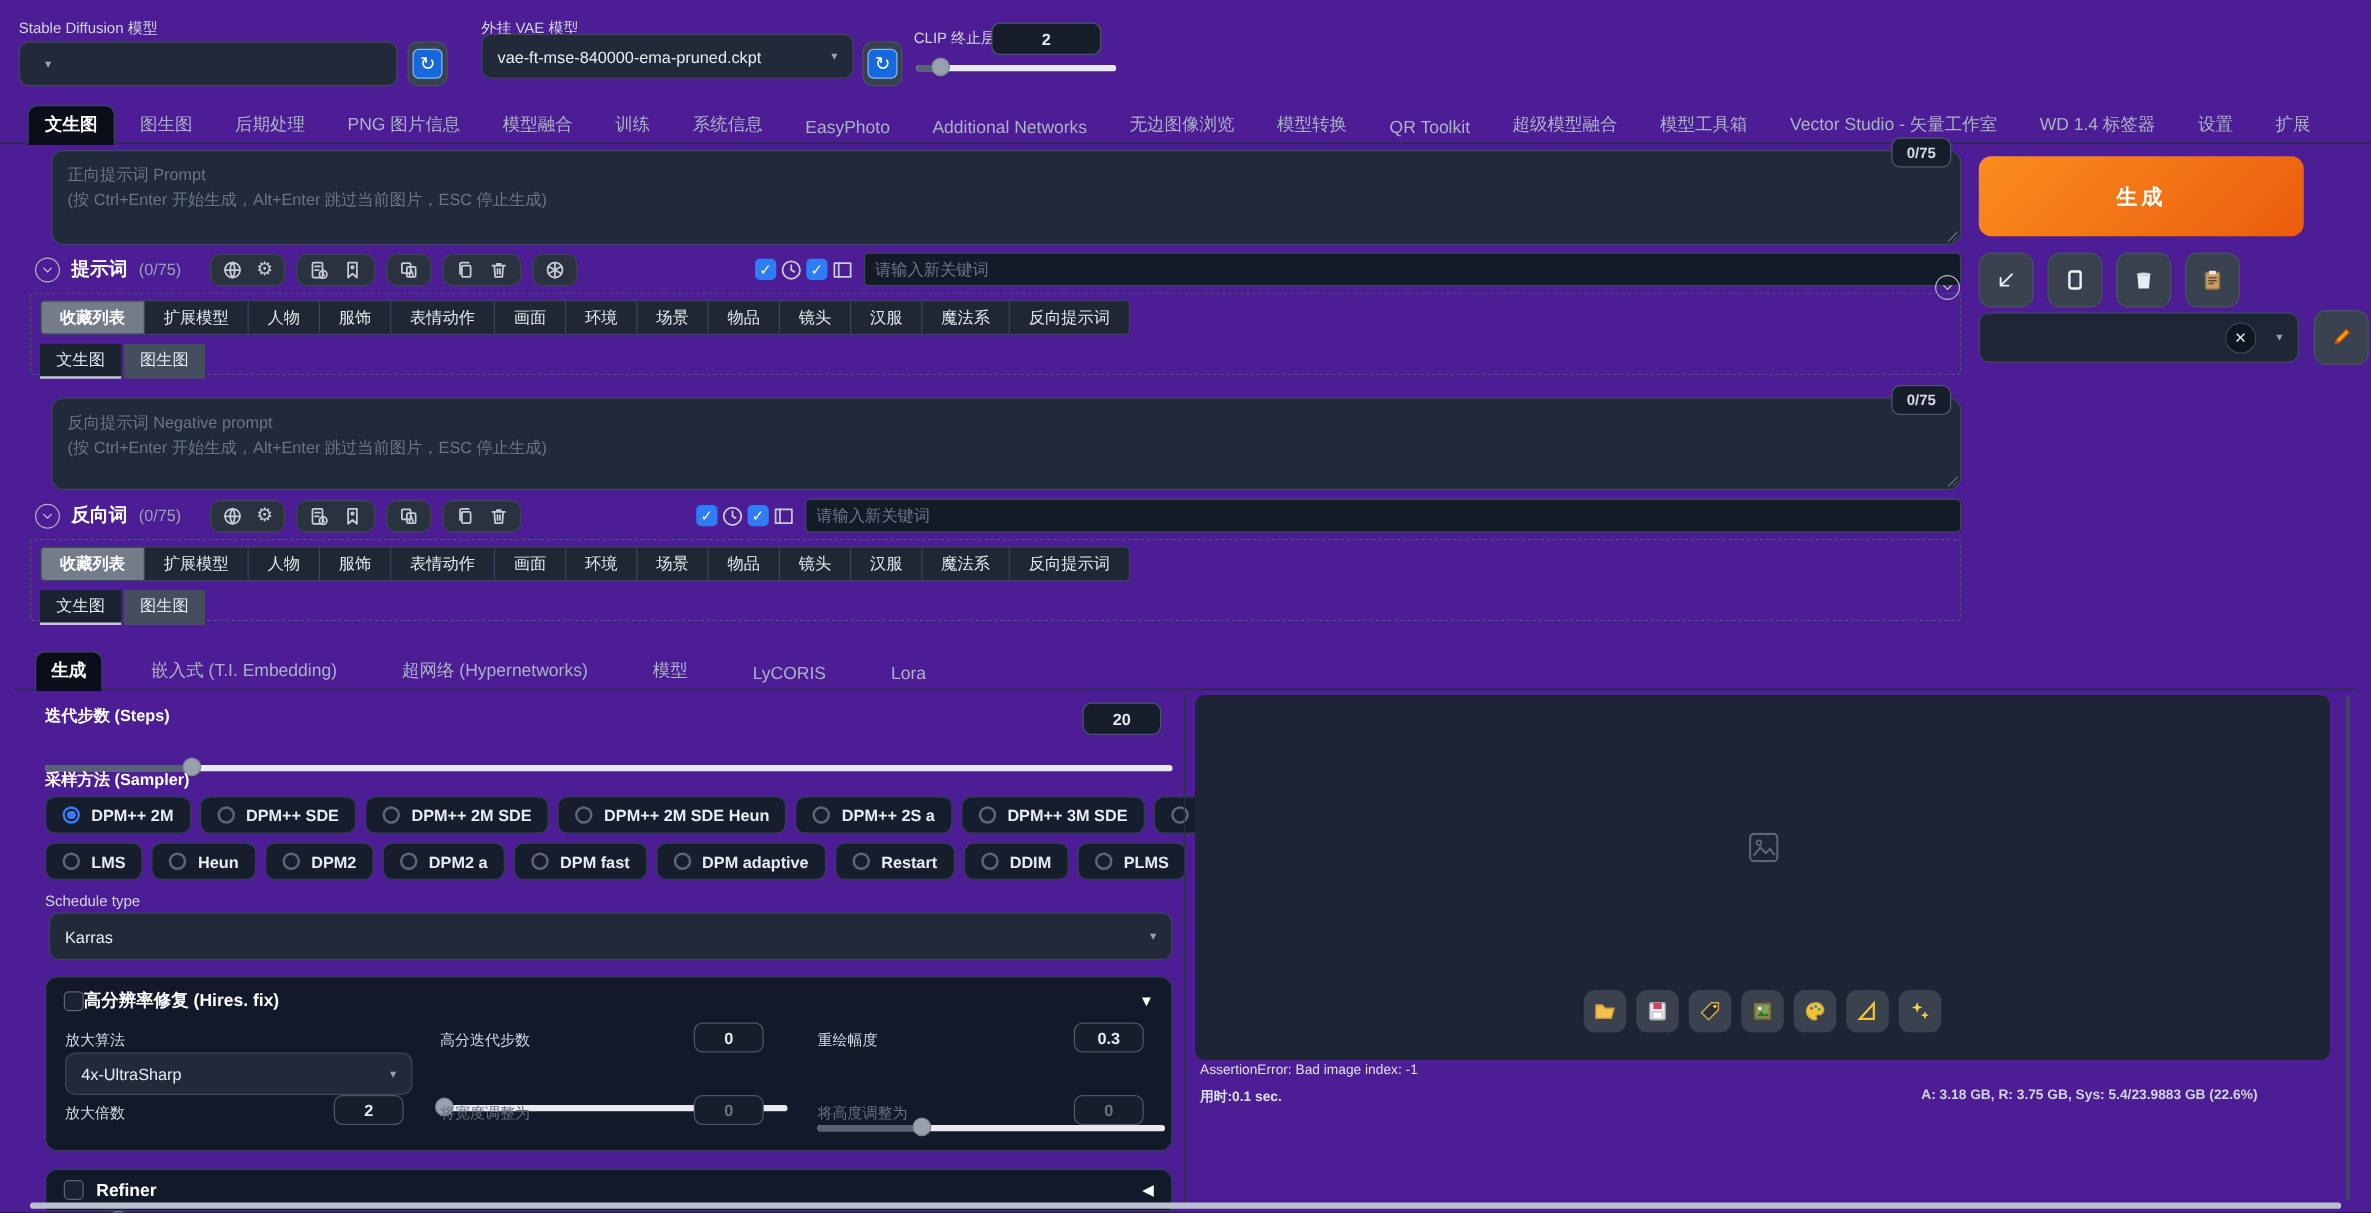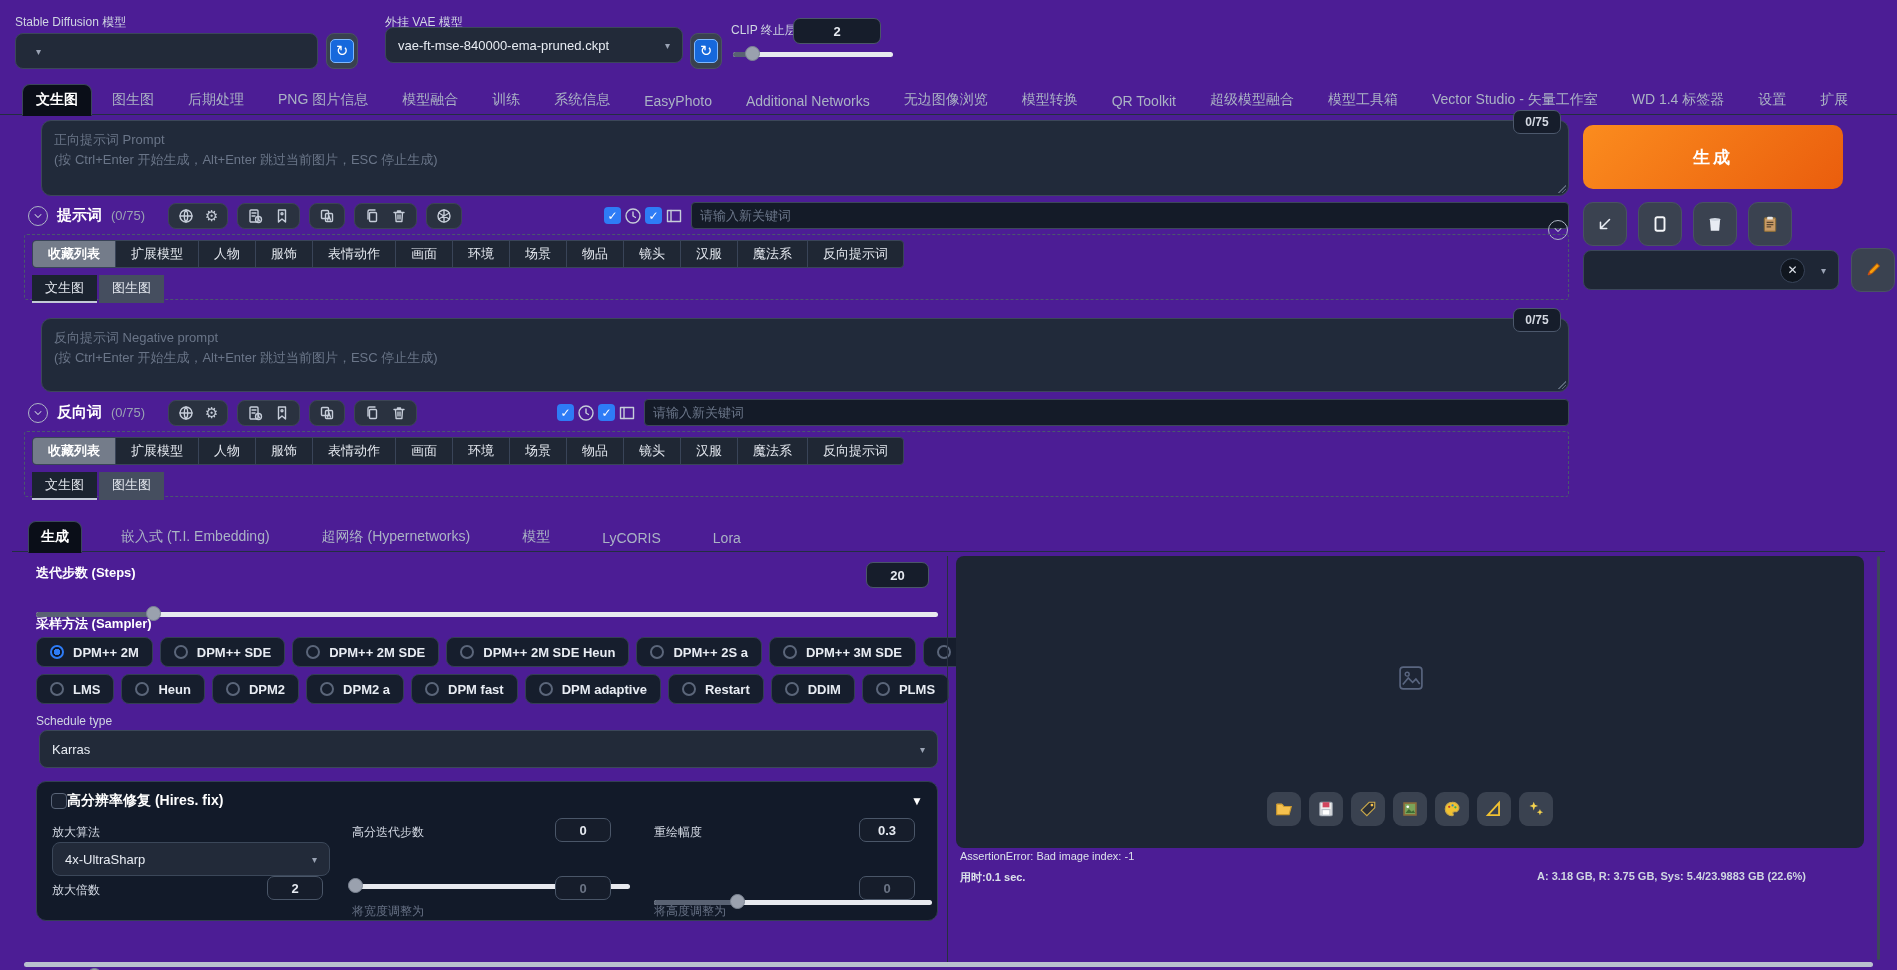--- a/index.html
+++ b/index.html
@@ -57,21 +57,21 @@
   
   .samprow { display:flex; gap:7px; }
   .sampler { display:inline-flex; align-items:center; gap:9px; background:#161e2d; border:1px solid #333f52; border-radius:8px; padding:0 13px; height:30px; color:#e8ecf3; font-size:13px; font-weight:bold; white-space:nowrap; cursor:pointer; }
   .radio { width:14px; height:14px; border:2px solid #5b667a; border-radius:50%; background:transparent; flex:none; }
   .sampler.selected .radio { border:2px solid #2e7cf6; background:radial-gradient(circle,#2e7cf6 0 3.5px,#0d1526 3.5px); }
   
   .panel { border:1px solid #333f52; border-radius:10px; background:#121a29; }
   .cbx-empty { width:16px; height:16px; border:1px solid #5a6578; border-radius:4px; background:#1a2231; flex:none; cursor:pointer; }
   .ptitle { font-weight:bold; font-size:14px; color:#fff; }
   .plbl { font-size:12px; color:#d3d9e3; }
-  .plbl.off { color:#667084;margin-top:21px; }
+  .plbl.off { color:#667084; }
   .valbox.off { color:#6b7485; }
   
   .genbtn { background:linear-gradient(135deg,#fb8c1e,#ea5d0d); border-radius:10px; color:#fff; font-weight:bold; font-size:17px; letter-spacing:3px; display:flex; align-items:center; justify-content:center; cursor:pointer; }
   .sqbtn { width:44px; height:44px; background:#3a4250; border:1px solid #495262; border-radius:10px; display:flex; align-items:center; justify-content:center; cursor:pointer; }
   .outpanel { background:#1d2534; border-radius:8px; }
   .outbtn { width:34px; height:34px; background:#3a4250; border-radius:9px; display:flex; align-items:center; justify-content:center; cursor:pointer; }
   .xcirc { width:25px; height:25px; background:#10161f; border:1px solid #39455a; border-radius:50%; color:#dfe4ec; font-size:12px; display:flex; align-items:center; justify-content:center; cursor:pointer; }
   .stat { font-size:11px; color:#dbe1ea; }
   .vline { background:#27303f; width:1px; }
 </style>
@@ -491,20 +491,27 @@
       <div class="knob" style="left:15%;"></div>
     </div>
     <div class="abs plbl off" style="left:315px;top:100px;">将宽度调整为</div>
     <div class="abs valbox off" style="left:518px;top:94px;width:56px;height:24px;">0</div>
 
     <div class="abs plbl off" style="left:617px;top:100px;">将高度调整为</div>
     <div class="abs valbox off" style="left:822px;top:94px;width:56px;height:24px;">0</div>
 
   </div>
 
+  <div class="abs panel" style="left:36px;top:935px;width:902px;height:34px;border-radius:10px 10px 0 0;">
+    <div style="display:flex;align-items:center;gap:10px;padding:8px 14px;">
+      <div class="cbx-empty"></div>
+      <span class="ptitle">Refiner</span>
+      <span style="margin-left:auto;color:#fff;font-size:12px;">◀</span>
+    </div>
+  </div>
 
   <div class="abs vline" style="left:947px;top:556px;height:408px;"></div>
 
   <div class="abs genbtn" style="left:1583px;top:125px;width:260px;height:64px;">生成</div>
 
   <div class="abs" style="left:1583px;top:202px;display:flex;gap:11px;">
     <div class="sqbtn">
         <svg width="18" height="18" viewBox="0 0 16 16">
           <path class="ic" style="stroke:#e8ecf3;" d="M12 4L4 12M4 12V6.5M4 12h5.5"></path>
         </svg>

